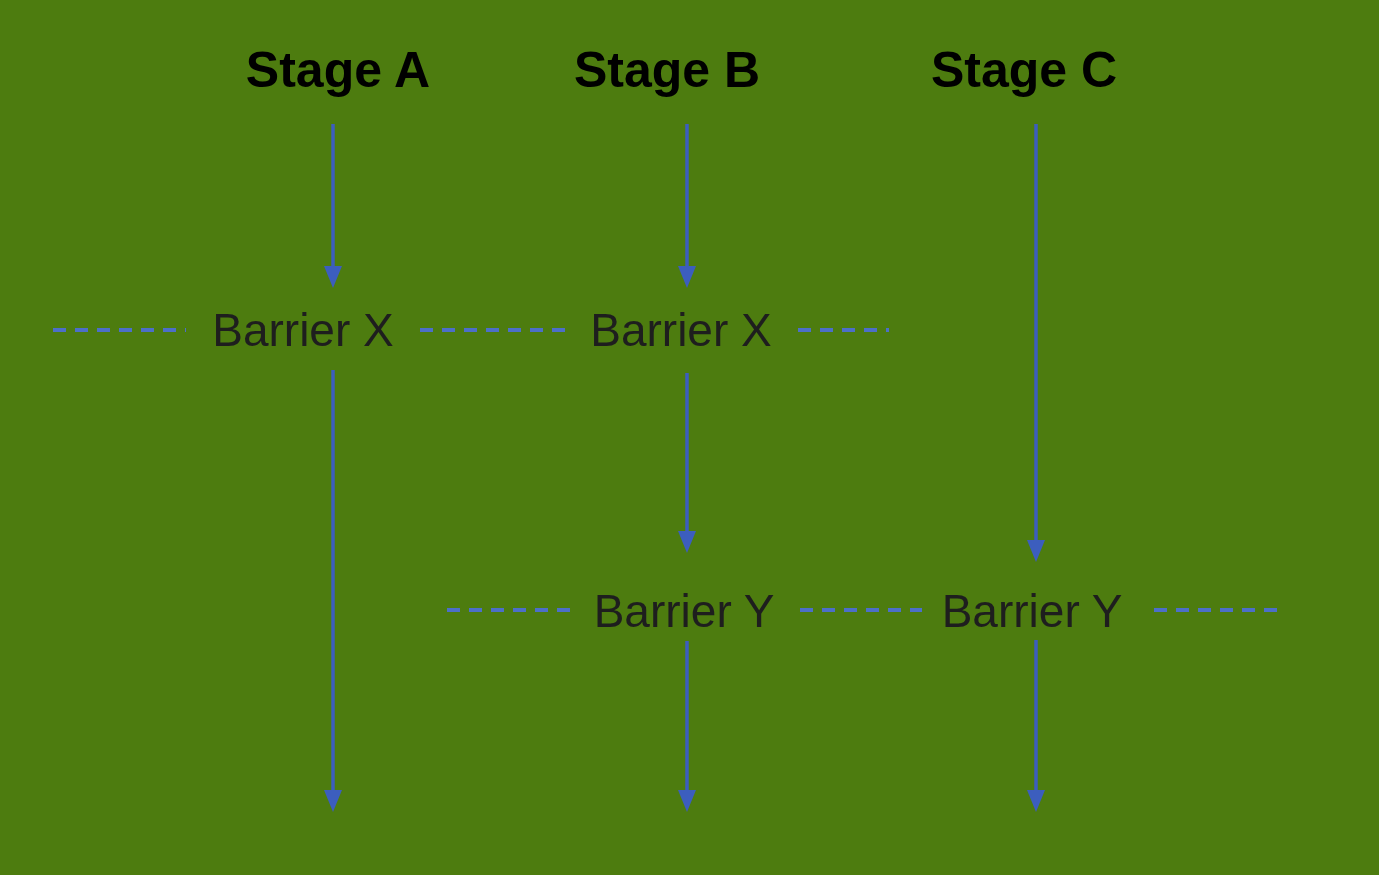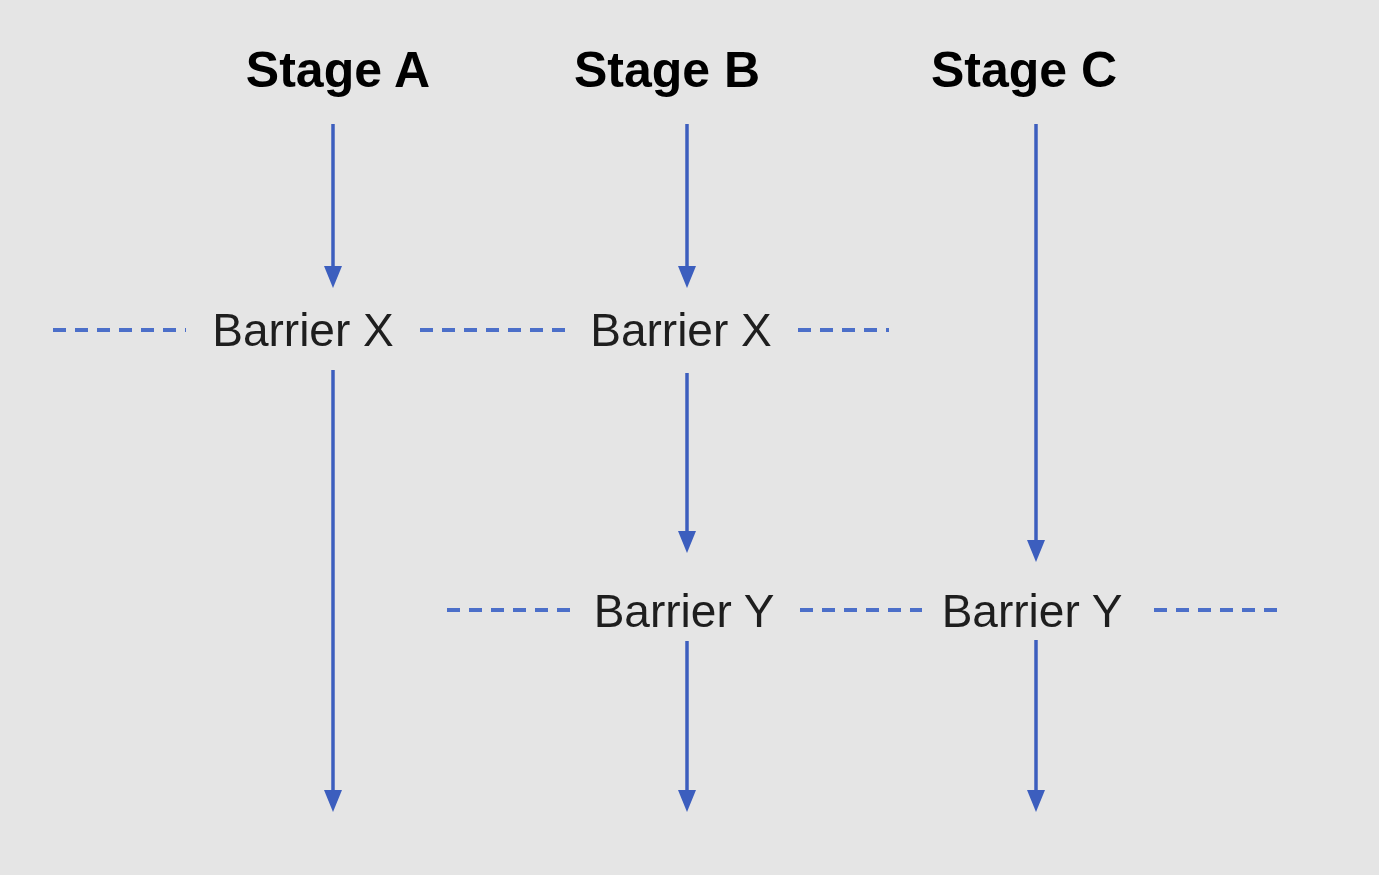--- a/index.html
+++ b/index.html
@@ -5,21 +5,21 @@
   html, body {
     margin: 0;
     padding: 0;
     background: #ffffff;
     font-family: "Liberation Sans", sans-serif;
   }
   .canvas {
     position: relative;
     width: 1379px;
     height: 875px;
-    background: #e5e5e5;
+    background: #4d7c0f;
     overflow: hidden;
   }
   svg { display: block; }
   .flow-line {
     stroke: var(--line-color, #3c5ebe);
     stroke-width: 3.5;
     fill: none;
   }
   .arrow-head {
     fill: var(--line-color, #3c5ebe);

